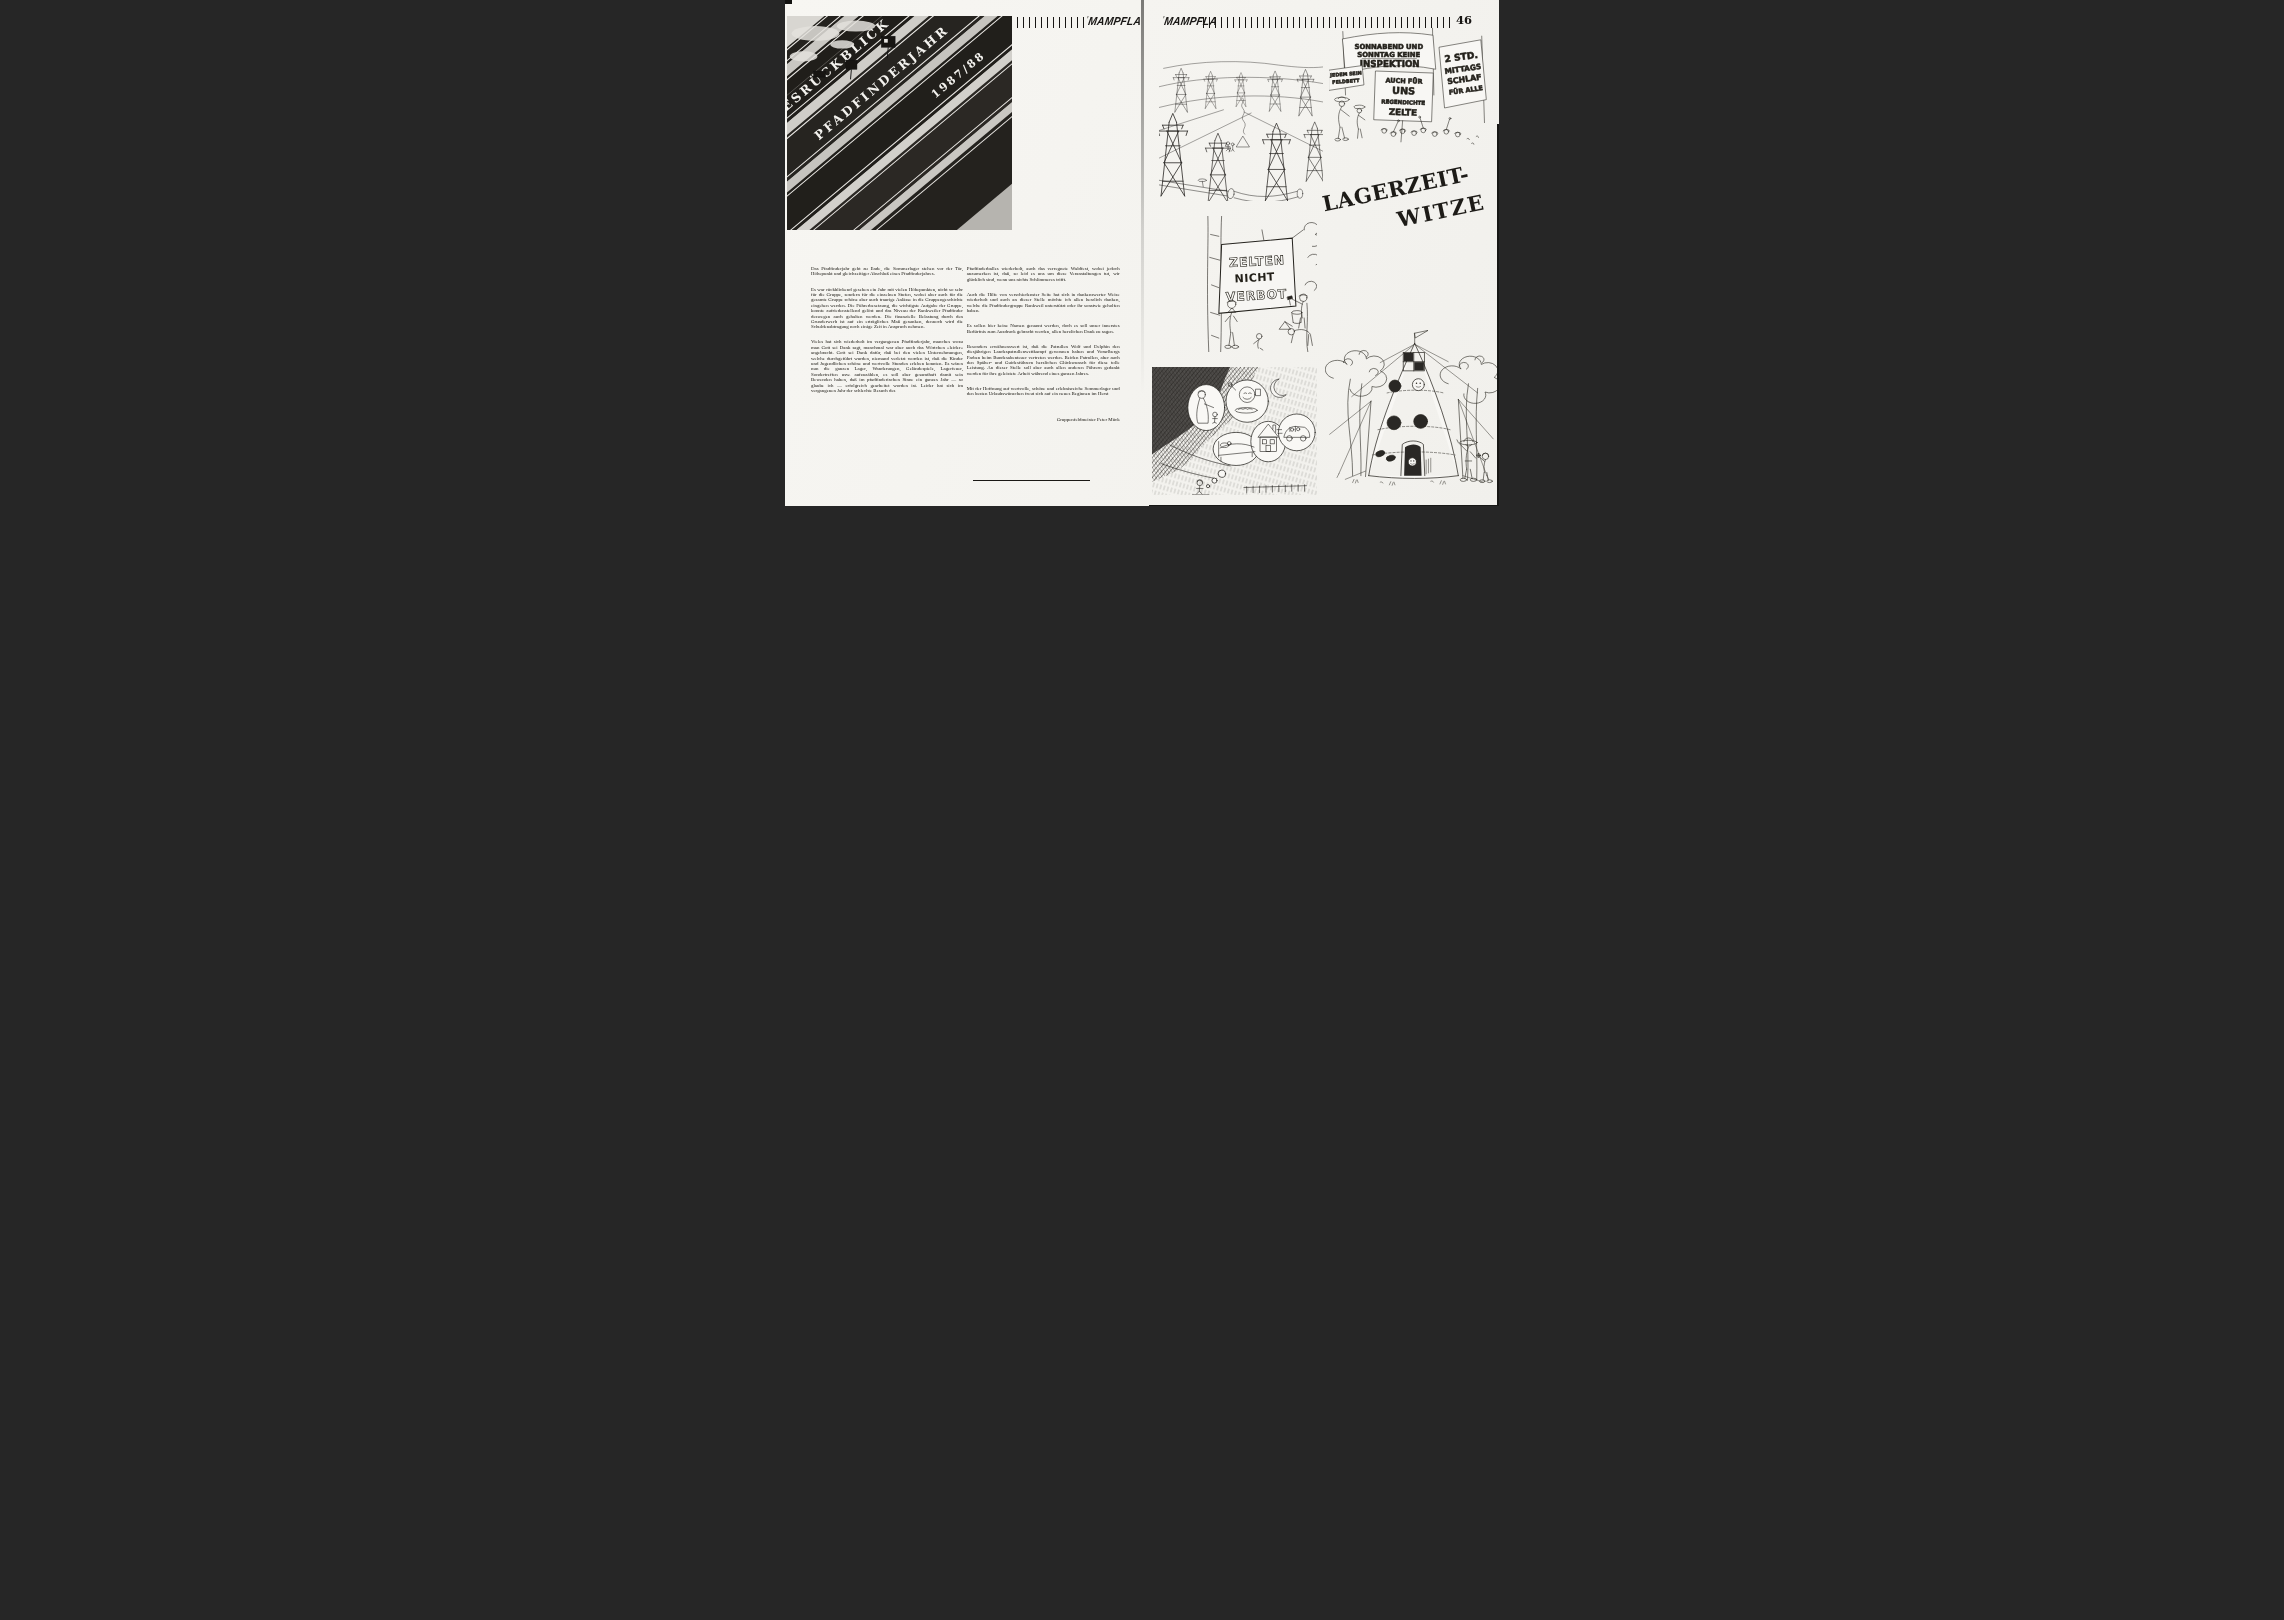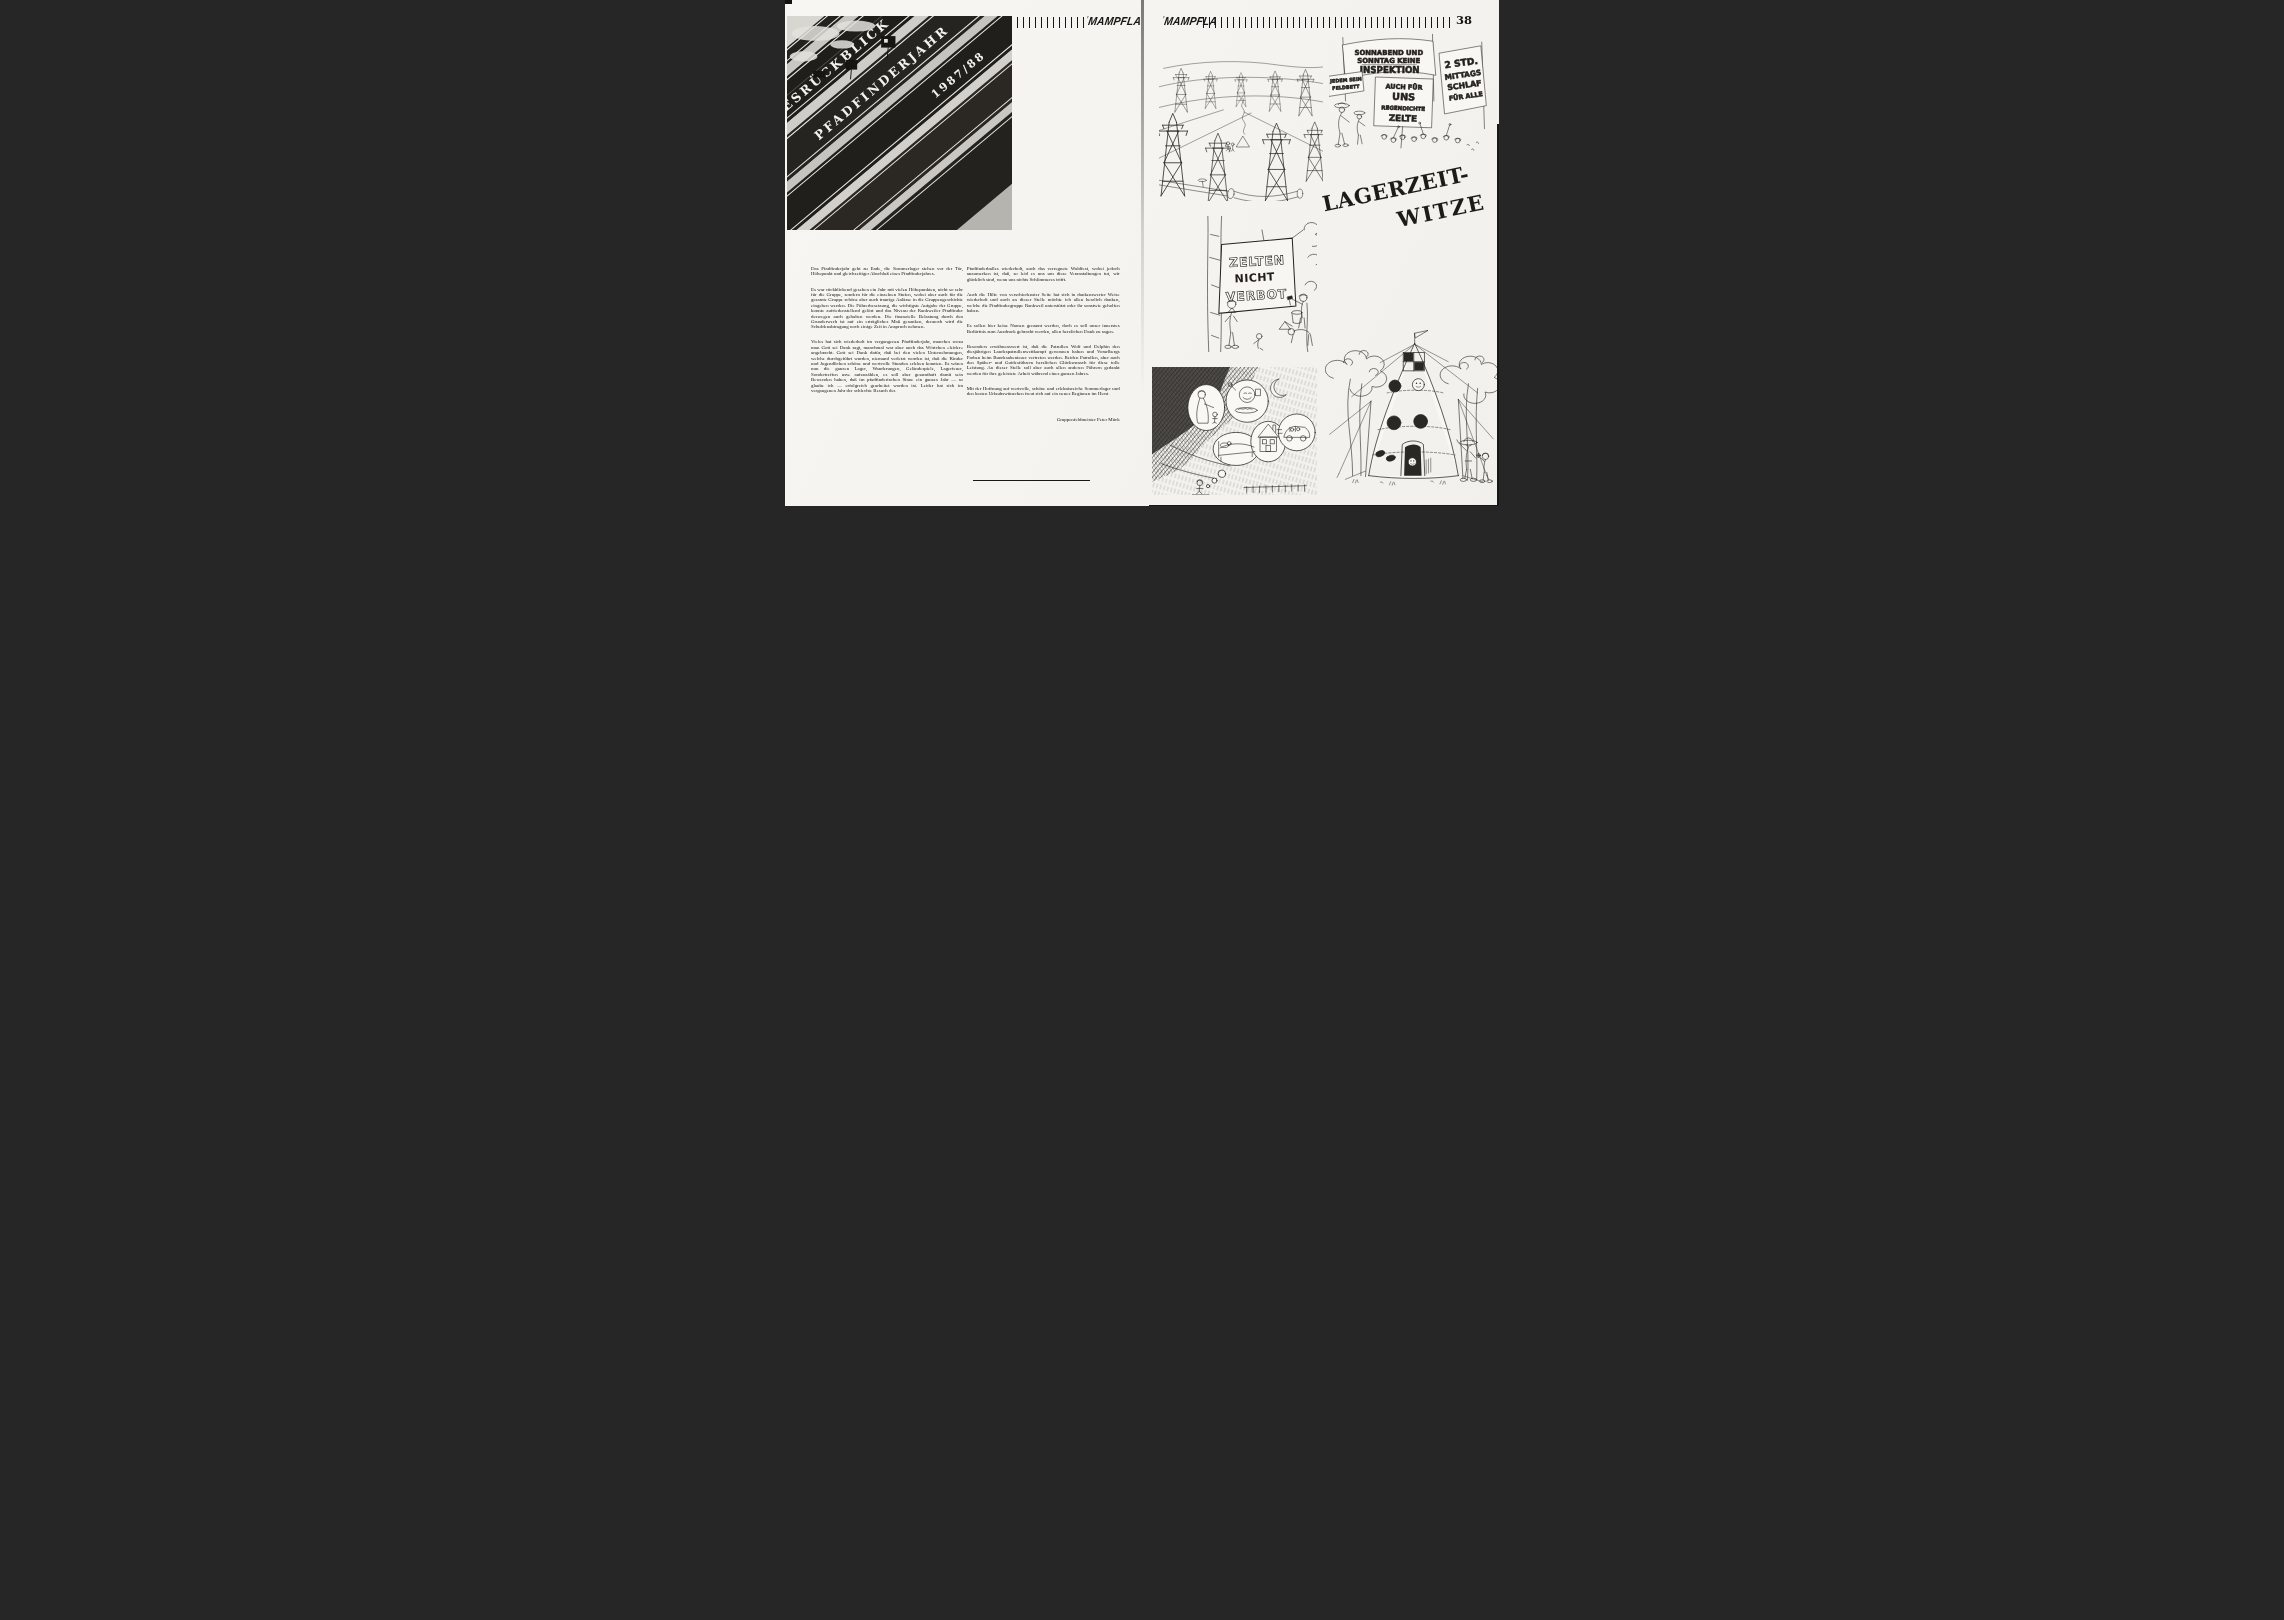--- a/index.html
+++ b/index.html
@@ -41,21 +41,21 @@
   .col { text-align:justify; font-size:4.9px; line-height:5.4px; hyphens:none; }
   .col1 { width:152px; } .col2 { width:153px; }
   .col p { margin:0 0 9.7px 0; }
   .signature { text-align:right; margin-top:20px !important; }
   .bottom-rule { position:absolute; left:188px; top:480px; width:117px; height:0.9px; background:#1a1815; }
 
   
   .cartoon { position:absolute; }
   .cartoon svg { display:block; width:100%; height:100%; }
   .c-pylons { left:374px;  top:43px;  width:164px; height:158px; }
-  .c-banners{ left:544px; top:32px;  width:161px; height:121px; }
+  .c-banners{ left:544px; top:26px;  width:161px; height:121px; }
   .c-sign   { left:410px;  top:216px; width:122px; height:136px; }
   .c-dream  { left:367px;  top:367px; width:165px; height:128px; }
   .c-tent   { left:540px; top:324px; width:172px; height:165px; }
 
   .headline { position:absolute; left:535px; top:192px; width:175px;
     transform:rotate(-12deg); transform-origin:left top;
     font-family:"DejaVu Serif",serif; font-weight:bold; color:#1d1b17; }
   .headline .l1 { display:block; font-size:21px; letter-spacing:0.5px; }
   .headline .l2 { display:block; font-size:21px; letter-spacing:1.8px; margin-left:70px; margin-top:5.5px; }
 
@@ -131,21 +131,21 @@
         <p class="signature">Gruppenfeldmeister Peter Mück</p>
       </div>
     </div>
     <div class="bottom-rule"></div>
   </div>
 
   <div>
 
     <div class="logo logo-right"><span class="logo-tick">’</span><span>MAMPFLA</span></div>
     <div class="stripes stripes-right"></div>
-    <div class="page-number">38</div>
+    <div class="page-number">46</div>
 
     <div class="cartoon c-pylons" aria-label="Cartoon: tiny scout camp with tent and campfire squeezed between a forest of high-voltage pylons, power lines and pipelines">
       <svg viewBox="0 0 356 343" stroke="#2a2825" fill="none" stroke-width="1.1" stroke-linecap="round">
         <defs>
           <g id="py">
             <path d="M-16,0 L-5,-100 M16,0 L5,-100"></path>
             <path d="M-14,-20 L14,-20 M-12,-45 L12,-45 M-10,-68 L10,-68 M-8,-88 L8,-88"></path>
             <path d="M-16,0 L12,-45 M16,0 L-12,-45 M-12,-45 L8,-88 M12,-45 L-8,-88"></path>
             <path d="M-20,-88 L20,-88 M-14,-96 L14,-96 M-5,-100 L0,-112 L5,-100"></path>
             <path d="M-20,-88 L-18,-82 M20,-88 L18,-82 M-14,-96 L-12,-91 M14,-96 L12,-91"></path>

